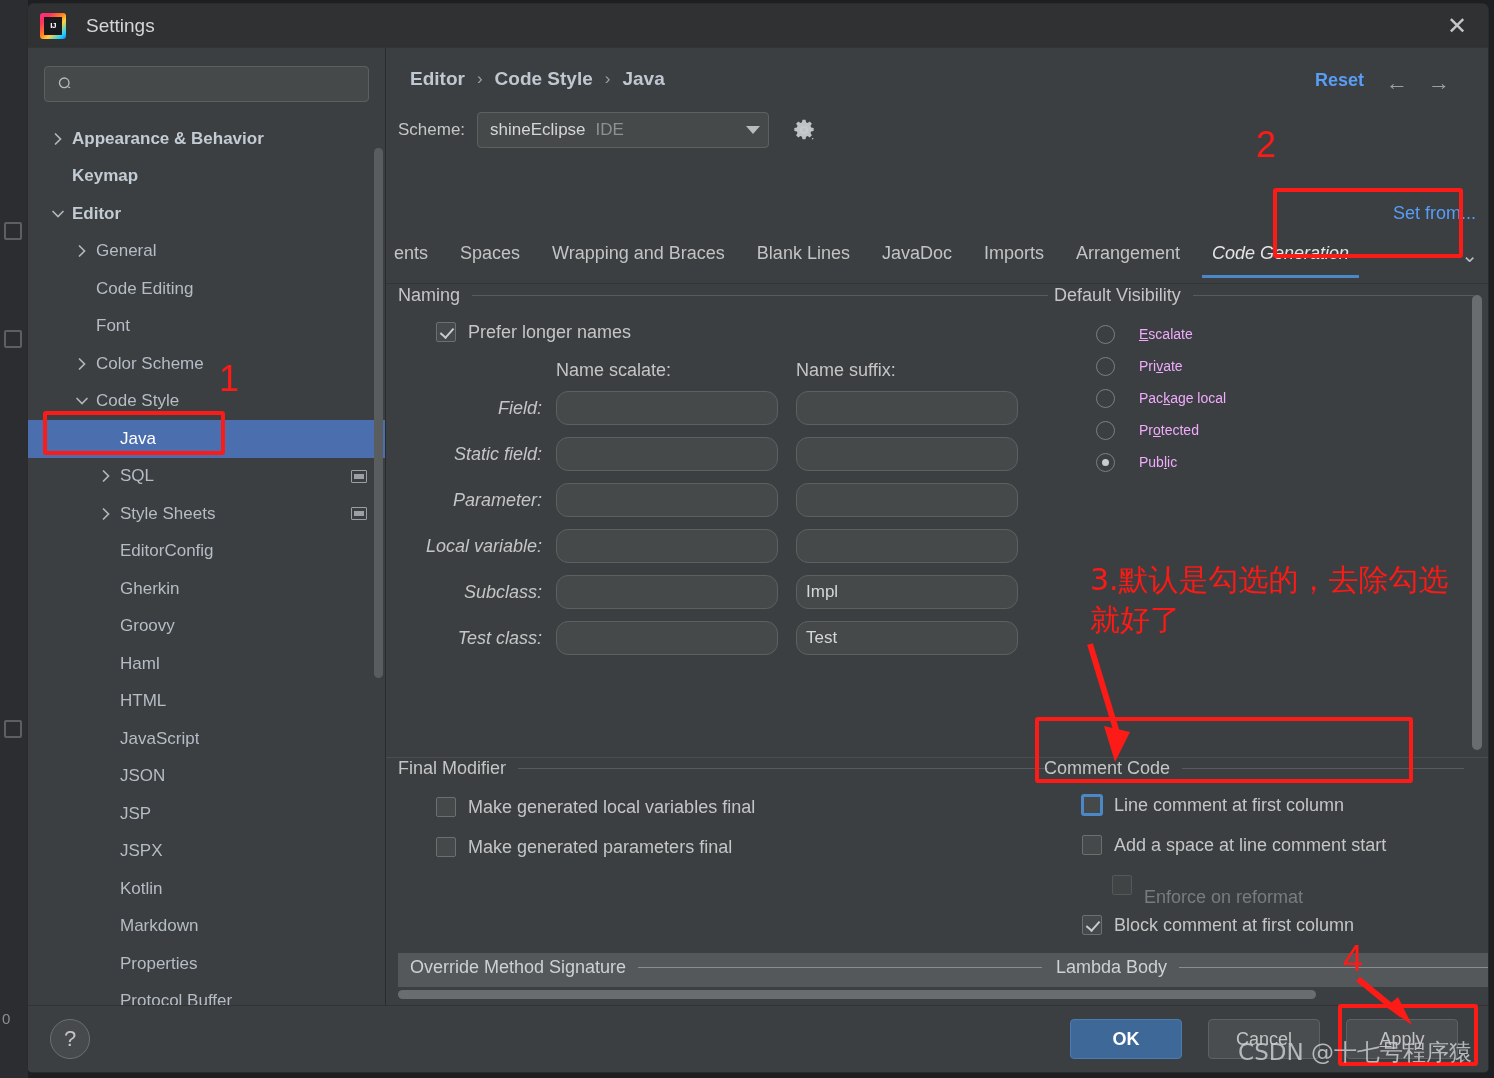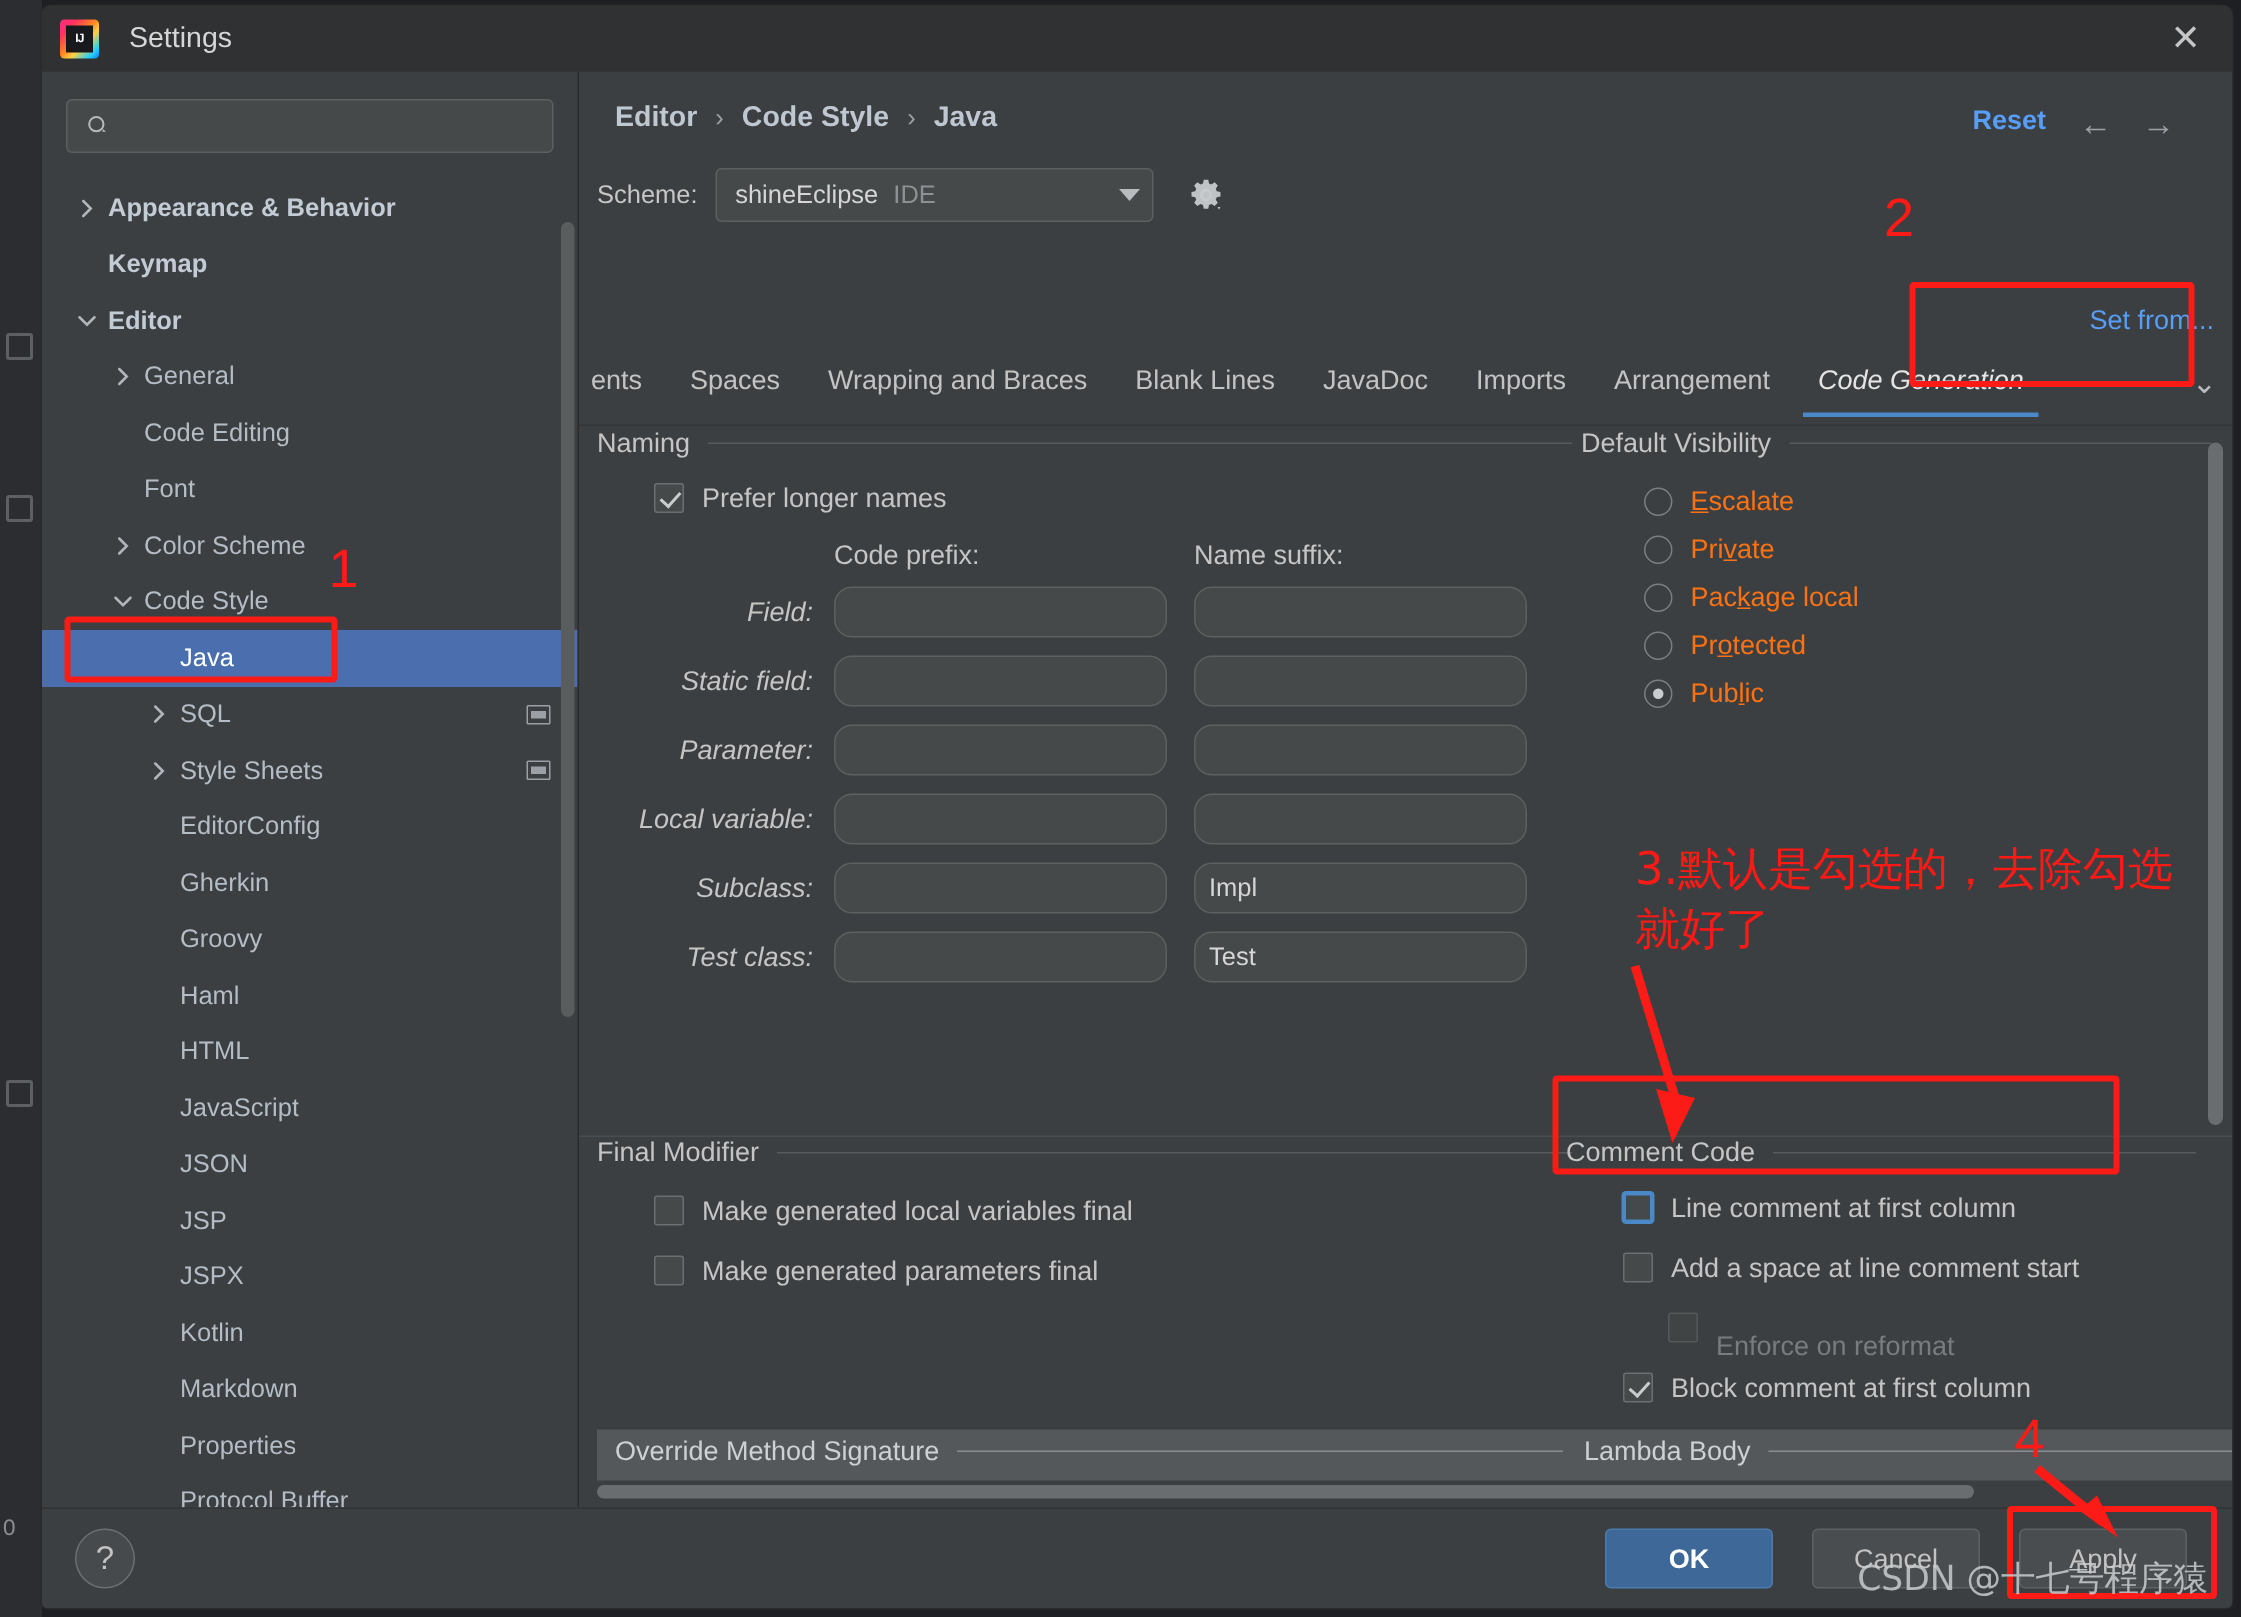--- a/index.html
+++ b/index.html
@@ -288,21 +288,21 @@
     flex: 0 0 19px;
     position: relative;
     cursor: pointer;
   }
   .radio.on:after {
     content: "";
     position: absolute; left: 5px; top: 5px;
     width: 7px; height: 7px;
     border-radius: 50%; background: #c8ccce;
   }
-  .radio-label { color: #f97316; font-size: 18px; margin-left: 12px; }
+  .radio-label { color: #f0abfc; font-size: 14px; margin-left: 24px; }
   .u { text-decoration: underline; }
 
   
   .naming-head {
     display: flex; margin-top: 8px; margin-left: 158px;
   }
   .naming-head div { color: #c5c5c5; font-size: 18px; }
   .nh-prefix { width: 240px; }
   .nh-suffix { width: 240px; }
   .name-row {
@@ -668,21 +668,21 @@
               <span class="grp-title">Naming</span>
               <span class="grp-line"></span>
             </div>
 
             <div class="chk-row" style="margin-left:38px;">
               <span class="chk checked"></span>
               <span class="chk-label">Prefer longer names</span>
             </div>
 
             <div class="naming-head">
-              <div class="nh-prefix">Code prefix:</div>
+              <div class="nh-prefix">Name scalate:</div>
               <div class="nh-suffix">Name suffix:</div>
             </div>
 
             <div id="naming-rows" style="margin-top:10px;">
                 <div class="name-row">
                   <div class="name-lbl">Field:</div>
                   <input class="tfield" style="">
                   <input class="tfield" style="">
                 </div>
                 <div class="name-row">

